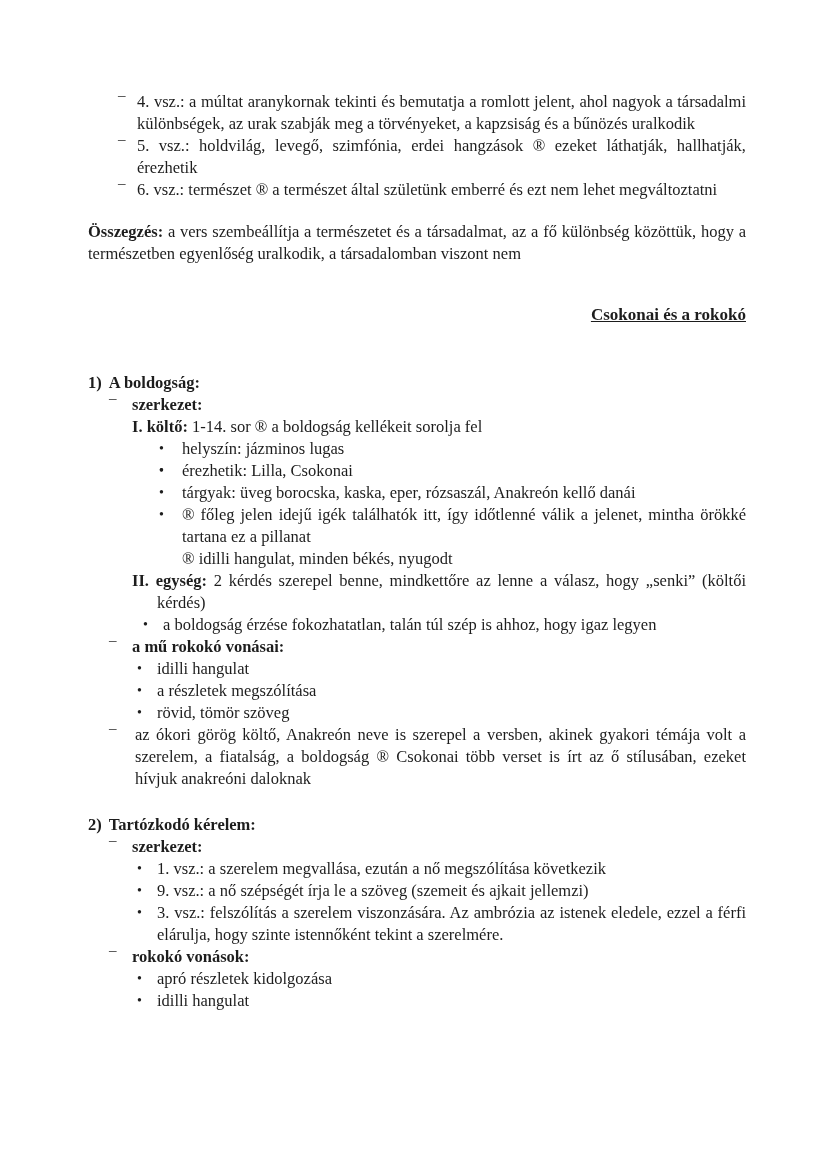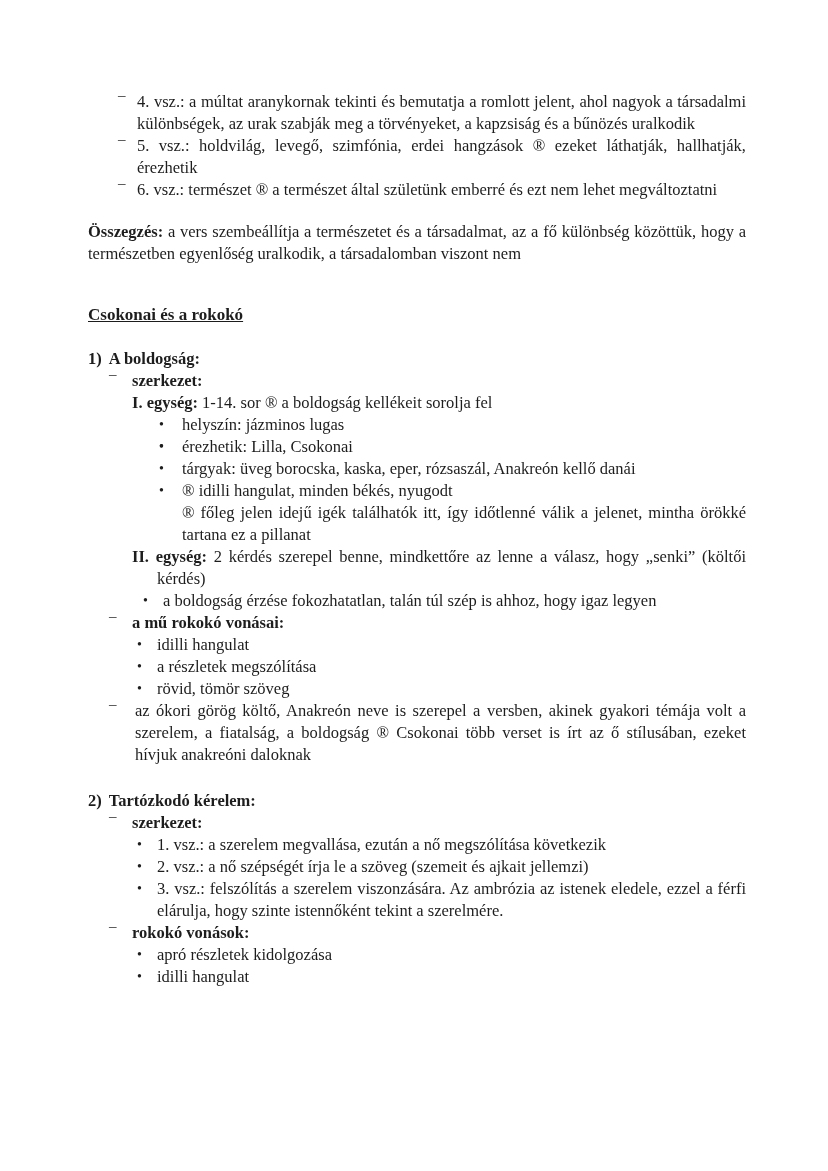--- a/index.html
+++ b/index.html
@@ -24,25 +24,25 @@
   .toplist { padding-left: 49px; text-align: justify; }
   .toplist .marker { left: 30px; top: -7px; font-size: 15px; }
 
   
   .summary { margin: 20px 0 0 0; text-align: justify; }
 
   
   .title {
     margin: 39px 0 0 0;
     font-size: 17px; line-height: 22px;
-    font-weight: bold; text-align: left; text-decoration: underline;
+    font-weight: bold; text-align: right; text-decoration: underline;
   }
 
   
-  .section1 { margin-top: 22px; }
+  .section1 { margin-top: 46px; }
   .section2 { margin-top: 24px; }
   .sec-head .num { display: inline-block; margin-right: 7px; }
 
   
   .l1 { padding-left: 44px; }
   .l1 .marker, .closing .marker { left: 21px; top: -7px; font-size: 15px; }
 
   
   .unit { padding-left: 69px; text-indent: -25px; text-align: justify; }
 
@@ -94,21 +94,21 @@
     <div class="sec-head">
       <span class="b num">1)</span><span class="b">A boldogság:</span>
     </div>
 
     <div class="li l1">
       <span class="marker">–</span>
       <span class="b">szerkezet:</span>
     </div>
 
     <div class="unit">
-      <span class="b">I. egység:</span>
+      <span class="b">I. költő:</span>
       <span>1-14. sor ® a boldogság kellékeit sorolja fel</span>
     </div>
 
     <div class="li bl-d">
       <span class="marker">•</span>
       <span>helyszín: jázminos lugas</span>
     </div>
     <div class="li bl-d">
       <span class="marker">•</span>
     </div>
@@ -117,22 +117,22 @@
       <span>érezhetik: Lilla, Csokonai</span>
     </div>
     <div class="li bl-d">
       <span class="marker">•</span>
       <span>tárgyak: üveg borocska, kaska, eper, rózsaszál, Anakreón kellő danái</span>
     </div>
     <div class="li bl-d">
       <span class="marker">•</span>
     </div>
 
+    <div class="note">® főleg jelen idejű igék találhatók itt, így időtlenné válik a jelenet, mintha örökké tartana ez a pillanat</div>
     <div class="note">® idilli hangulat, minden békés, nyugodt</div>
-    <div class="note">® főleg jelen idejű igék találhatók itt, így időtlenné válik a jelenet, mintha örökké tartana ez a pillanat</div>
 
     <div class="unit">
       <span class="b">II. egység:</span>
       <span>2 kérdés szerepel benne, mindkettőre az lenne a válasz, hogy „senki” (költői kérdés)</span>
     </div>
 
     <div class="li bl-m">
       <span class="marker">•</span>
       <span>a boldogság érzése fokozhatatlan, talán túl szép is ahhoz, hogy igaz legyen</span>
     </div>
@@ -170,21 +170,21 @@
       <span class="marker">–</span>
       <span class="b">szerkezet:</span>
     </div>
 
     <div class="li bl-s">
       <span class="marker">•</span>
       <span>1. vsz.: a szerelem megvallása, ezután a nő megszólítása következik</span>
     </div>
     <div class="li bl-s">
       <span class="marker">•</span>
-      <span>2. vsz.: a nő szépségét írja le a szöveg (szemeit és ajkait jellemzi)</span>
+      <span>9. vsz.: a nő szépségét írja le a szöveg (szemeit és ajkait jellemzi)</span>
     </div>
     <div class="li bl-s">
       <span class="marker">•</span>
       <span>3. vsz.: felszólítás a szerelem viszonzására. Az ambrózia az istenek eledele, ezzel a férfi elárulja, hogy szinte istennőként tekint a szerelmére.</span>
     </div>
 
     <div class="li l1">
       <span class="marker">–</span>
       <span class="b">rokokó vonások:</span>
     </div>

